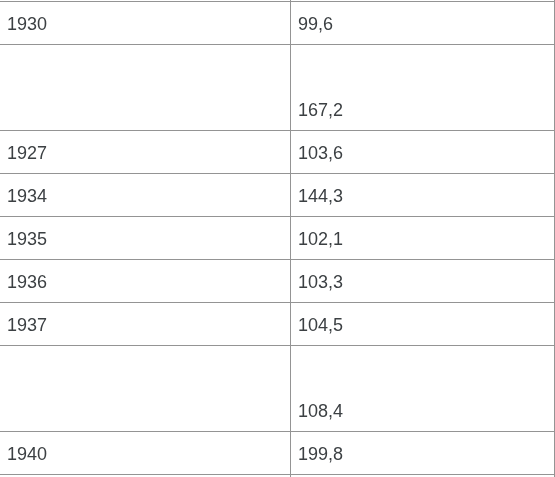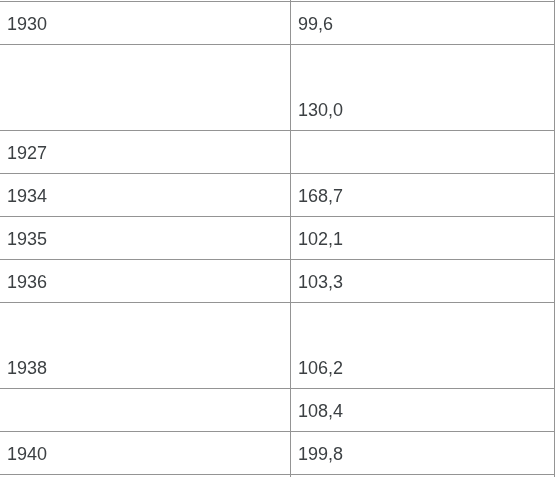--- a/index.html
+++ b/index.html
@@ -74,45 +74,46 @@
   <div class="vrule vrule-column"></div>
   <div class="vrule vrule-right"></div>
 
   <div class="row" style="top:1px">
     <div class="rule-bottom"></div>
     <div class="cell cell-year">1930</div>
     <div class="cell cell-value">99,6</div>
   </div>
   <div class="row" style="top:87px">
     <div class="rule-bottom"></div>
-    <div class="cell cell-value">130,0</div>
+    <div class="cell cell-value">167,2</div>
   </div>
   <div class="row" style="top:130px">
     <div class="rule-bottom"></div>
     <div class="cell cell-year">1927</div>
+    <div class="cell cell-value">103,6</div>
   </div>
   <div class="row" style="top:173px">
     <div class="rule-bottom"></div>
     <div class="cell cell-year">1934</div>
-    <div class="cell cell-value">168,7</div>
+    <div class="cell cell-value">144,3</div>
   </div>
   <div class="row" style="top:216px">
     <div class="rule-bottom"></div>
     <div class="cell cell-year">1935</div>
     <div class="cell cell-value">102,1</div>
   </div>
   <div class="row" style="top:259px">
     <div class="rule-bottom"></div>
     <div class="cell cell-year">1936</div>
     <div class="cell cell-value">103,3</div>
   </div>
-  <div class="row" style="top:345px">
+  <div class="row" style="top:302px">
     <div class="rule-bottom"></div>
-    <div class="cell cell-year">1938</div>
-    <div class="cell cell-value">106,2</div>
+    <div class="cell cell-year">1937</div>
+    <div class="cell cell-value">104,5</div>
   </div>
   <div class="row" style="top:388px">
     <div class="rule-bottom"></div>
     <div class="cell cell-value">108,4</div>
   </div>
   <div class="row" style="top:431px">
     <div class="rule-bottom"></div>
     <div class="cell cell-year">1940</div>
     <div class="cell cell-value">199,8</div>
   </div>

